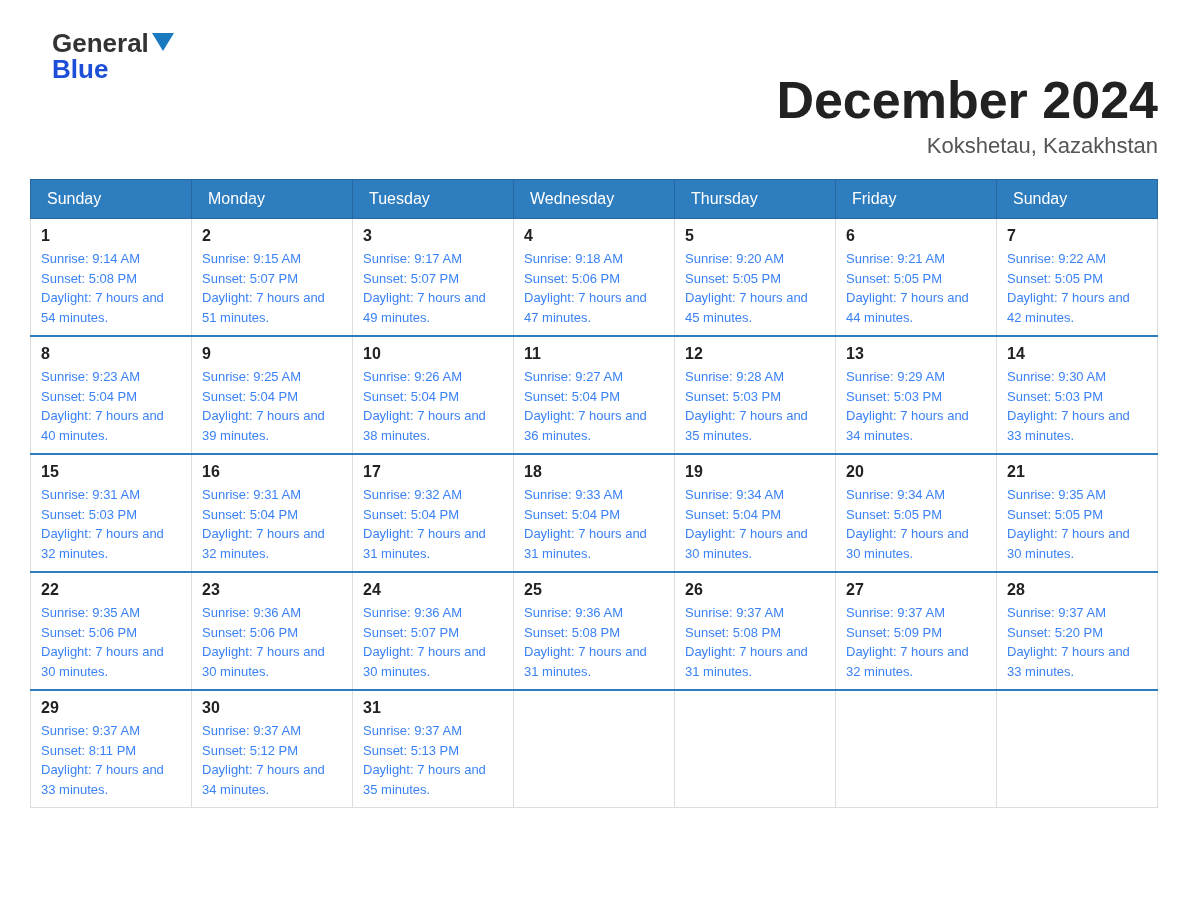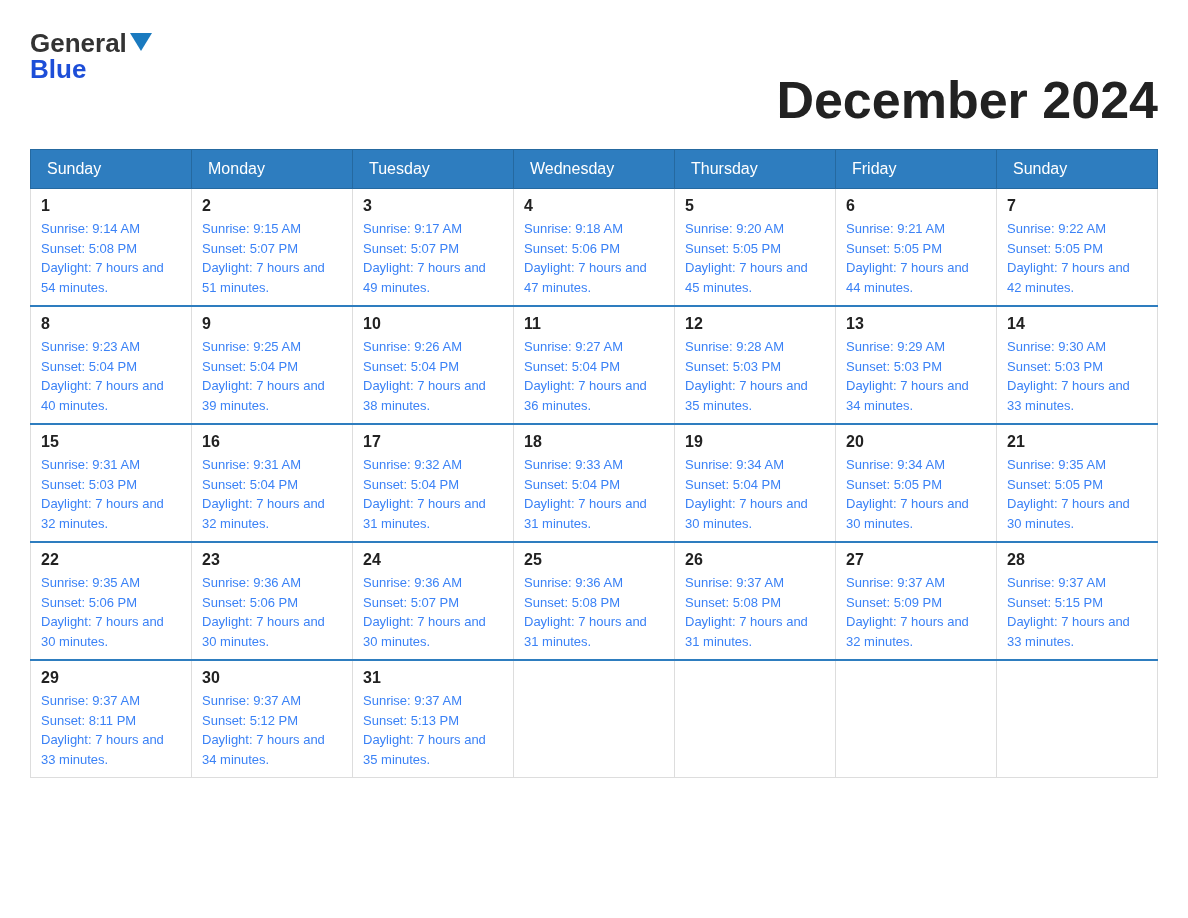--- a/index.html
+++ b/index.html
@@ -80,20 +80,21 @@
     }
     
     .logo-wrapper {
       display: flex;
       align-items: center;
     }
     .logo-text-wrapper {
       display: flex;
       flex-direction: column;
       line-height: 1;
+      margin-left: 22px;
     }
     .logo-row1 {
       font-size: 26px;
       font-weight: bold;
       color: #333;
       display: flex;
       align-items: center;
     }
     .logo-row2 {
       font-size: 26px;
@@ -115,20 +116,21 @@
           </svg>
         </div>
         <div class="logo-row2">
           <span>Blue</span>
         </div>
       </div>
     </div>
   </div>
   <div class="title-block">
     <div class="month-title">December 2024</div>
+    <div class="location">Kokshetau, Kazakhstan</div>
   </div>
 </div>
 
 <table class="calendar">
   <thead>
     <tr>
       <th>Sunday</th>
       <th>Monday</th>
       <th>Tuesday</th>
       <th>Wednesday</th>
@@ -358,21 +360,21 @@
         <div class="day-info">
           <span>Sunrise: 9:37 AM</span><br>
           <span>Sunset: 5:09 PM</span><br>
           <span>Daylight: 7 hours and 32 minutes.</span>
         </div>
       </td>
         <td>
         <span class="day-num">28</span>
         <div class="day-info">
           <span>Sunrise: 9:37 AM</span><br>
-          <span>Sunset: 5:15 PM</span><br>
+          <span>Sunset: 5:20 PM</span><br>
           <span>Daylight: 7 hours and 33 minutes.</span>
         </div>
       </td>
       </tr>
       <tr>
         <td>
         <span class="day-num">29</span>
         <div class="day-info">
           <span>Sunrise: 9:37 AM</span><br>
           <span>Sunset: 8:11 PM</span><br>

